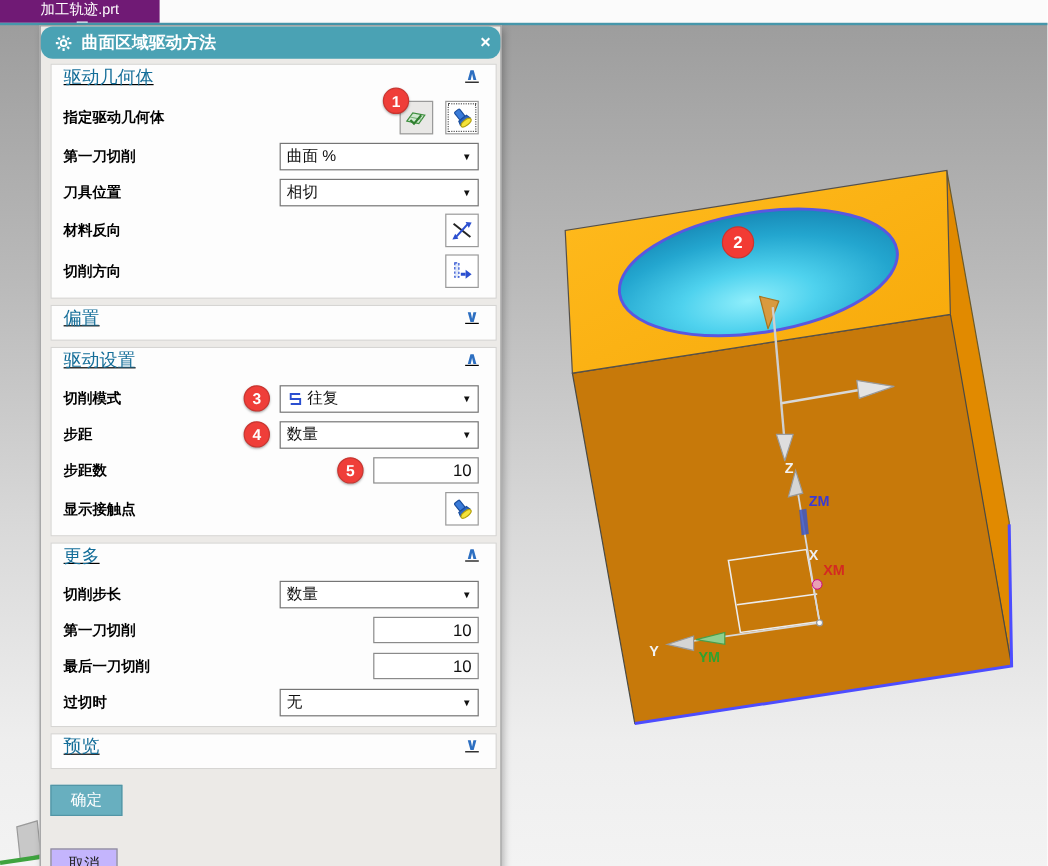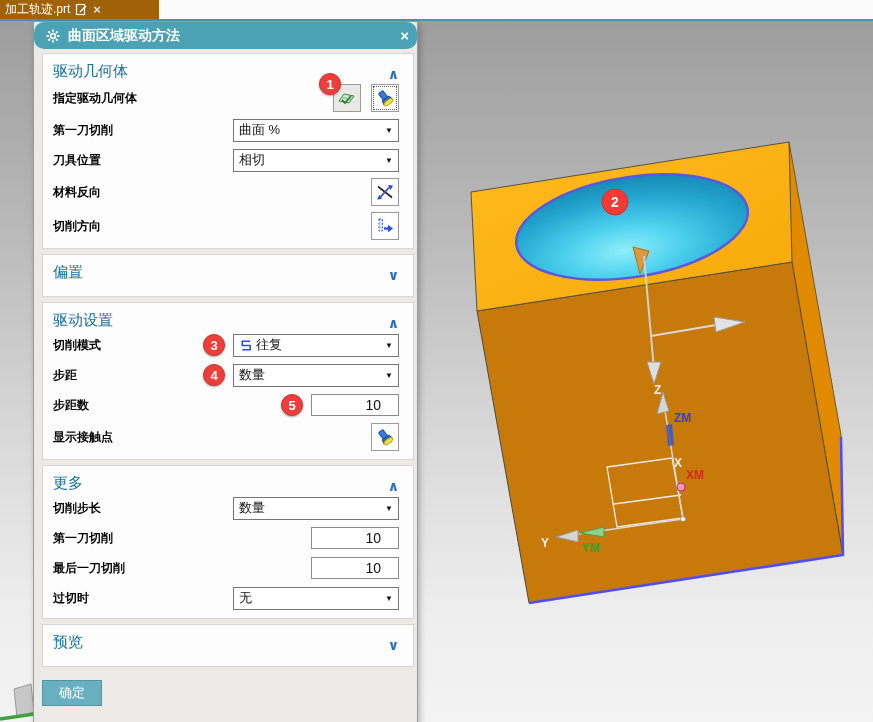--- a/index.html
+++ b/index.html
@@ -7,54 +7,54 @@
     font-family:"Liberation Sans","DejaVu Sans",sans-serif; }
   .stage { position:relative; width:873px; height:722px; background:#fff; }
 
   
   .viewport { position:absolute; left:0; top:19px; width:873px; height:703px;
     background:linear-gradient(180deg,#9d9d9d 0%,#b9b9b9 30%,#d9d9d9 60%,#eeeeee 85%,#f3f3f3 100%); }
   .scene { position:absolute; left:0; top:0; }
 
   
   .tabbar { position:absolute; left:0; top:0; width:873px; height:19px; background:#fbfbfb; z-index:5; }
-  .tab { position:absolute; left:0; top:0; width:159px; height:19px; background:#a16207;
-    display:flex; align-items:center; padding:0 5px; color:#fff; font-size:12px; }
+  .tab { position:absolute; left:0; top:0; width:133px; height:19px; background:#701a75;
+    display:flex; align-items:center; padding:0 5px; color:#fff; font-size:12px;flex-direction:column; }
   .tab-label { white-space:nowrap; }
   .tab-doc-icon { margin-left:5px; display:flex; }
   .tab-close { margin-left:6px; color:#cfe6ea; font-size:13px; font-weight:bold; line-height:1; cursor:default; }
   .tab-underline { position:absolute; left:0; top:19px; width:873px; height:2px; background:#4697ab; z-index:5; }
 
   
   .dialog { position:absolute; left:33px; top:21px; width:385px; background:#eceae7;
     border:1px solid #98989a; box-shadow:2px 3px 6px rgba(0,0,0,.25); z-index:10; }
   .dlg-title { height:27px; background:#4aa2b4; border-bottom:1px solid #3d8success0; display:flex; align-items:center;
     padding:0 8px 0 12px; color:#fff;border-radius:10px; }
   .dlg-title-text { font-size:14px; font-weight:bold; margin-left:8px; flex:1 1 auto; }
   .dlg-close { color:#fff; font-size:15px; font-weight:bold; line-height:1; cursor:default; }
   .dlg-body { padding:4px 3px 6px 8px; }
 
   .group { background:#fdfdfd; border:1px solid #d6d5d3; margin-bottom:5px; padding:1px 14px 5px 10px; }
-  .group.collapsed { padding-bottom:14px; }
-  .group-header { display:flex; align-items:flex-end; justify-content:space-between; height:26px; }
+  .group.collapsed { padding-bottom:1px; }
+  .group-header { display:flex; align-items:flex-start; justify-content:space-between; height:26px;text-decoration:underline; }
   .g-title { color:#156e99; font-size:15px; }
   .chev { color:#2d6fc1; font-size:14px; font-weight:bold; line-height:1; }
 
   .row { display:flex; align-items:center; justify-content:space-between; min-height:30px; }
   .row.tall { min-height:34px; }
   .row-label { font-size:12px; color:#000000; white-space:nowrap;font-weight:bold; }
   .ctrl { display:flex; align-items:center; gap:8px; position:relative; }
 
   .dd { width:166px; height:23px; background:#fff; border:1px solid #757575;
     display:flex; align-items:center; padding:0 5px; cursor:default; }
   .dd-text { font-size:13px; color:#111; display:flex; align-items:center; gap:4px; }
   .dd-arrow { margin-left:auto; font-size:8px; color:#111; }
 
   .num-input { width:88px; height:22px; border:1px solid #8a8a8a; background:#fff;
-    font-size:14px; text-align:right; padding:0 17px; font-family:inherit; color:#111; }
+    font-size:14px; text-align:right; padding:0 5px; font-family:inherit; color:#111; }
 
   .icon-btn { width:28px; height:28px; background:#fff; border:1px solid #9a9a9a;
     display:flex; align-items:center; justify-content:center; }
   .icon-btn.gray { background:#e9e8e6; }
   .icon-btn.focused { outline:1px dotted #555; outline-offset:-3px; }
 
   .badge { width:22px; height:22px; border-radius:50%; background:#ef3e39; border:1px solid #c93530;
     color:#fff; font-size:13px; font-weight:bold; display:flex; align-items:center; justify-content:center;
     box-shadow:0 1px 2px rgba(0,0,0,.35); flex:0 0 auto; }
   .badge.overlap { position:absolute; left:-14px; top:-11px; z-index:2; }

